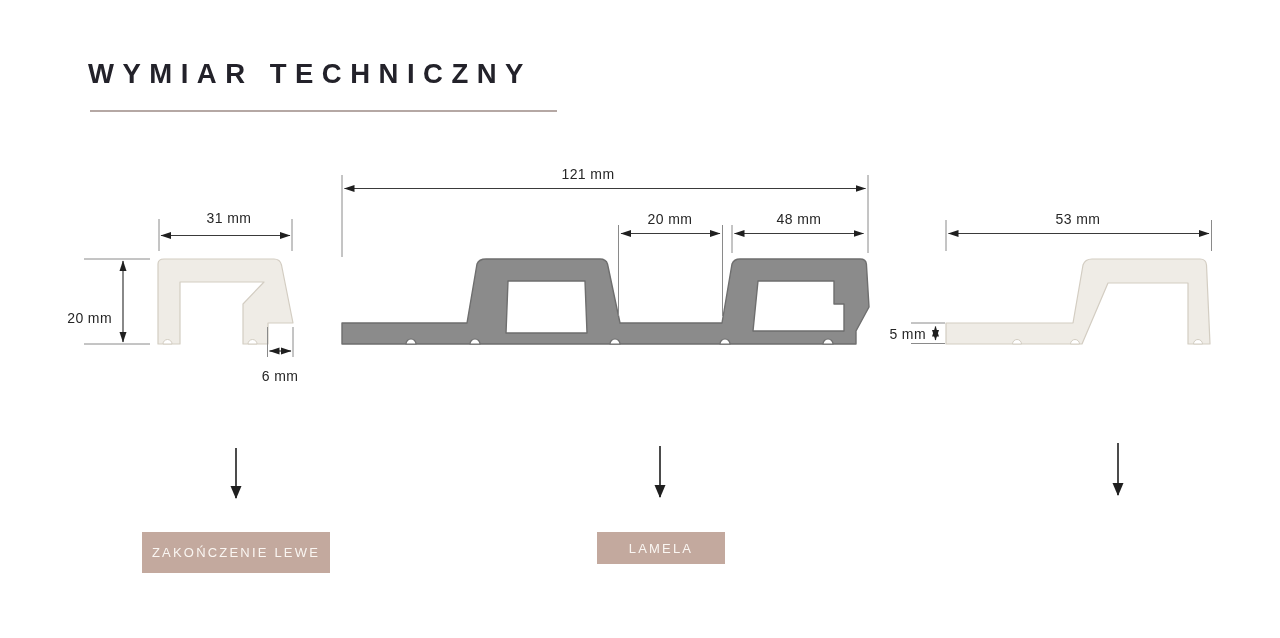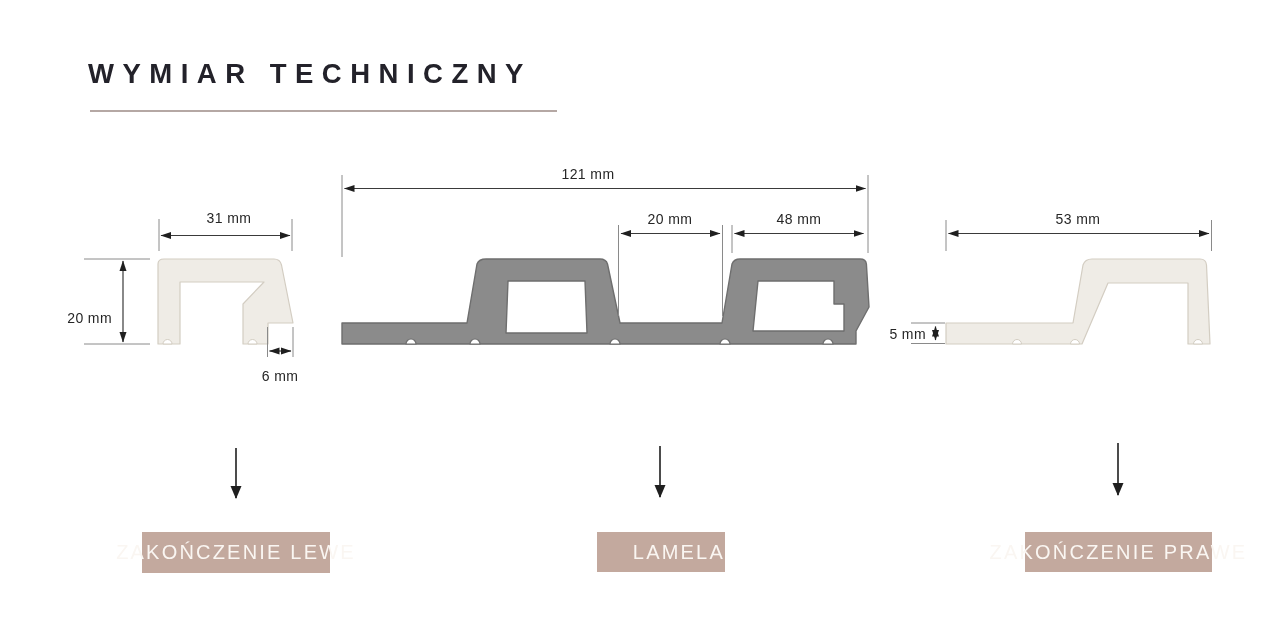--- a/index.html
+++ b/index.html
@@ -16,21 +16,21 @@
   .cavity-dark{fill:#ffffff;stroke:var(--profile_dark_stroke,#6E6E6E);stroke-width:1.4;stroke-linejoin:round;}
   .notch-dark{fill:#ffffff;stroke:var(--profile_dark_stroke,#6E6E6E);stroke-width:1.2;}
   .ext{stroke:var(--ext_line,#8A8A8A);stroke-width:1;}
   .dim{stroke:var(--dim_line,#3A3A3A);stroke-width:1.2;}
   .ptr{stroke:var(--arrow,#1F1F1F);stroke-width:1.6;}
   .dim-label{position:absolute;font-size:14px;color:#262626;letter-spacing:0.4px;white-space:nowrap;}
   .center{text-align:center;}
   .right{text-align:right;}
   .part-box{position:absolute;background:var(--accent_box,#C3A99E);display:flex;
     align-items:center;justify-content:center;}
-  .part-box span{color:var(--box_text,#FAF6F2);font-size:20px;letter-spacing:2.2px;font-weight:500;white-space:nowrap;}
+  .part-box span{color:var(--box_text,#FAF6F2);font-size:13px;letter-spacing:2.2px;font-weight:500;white-space:nowrap;}
 </style>
 </head>
 <body>
 
 <div class="canvas">
 
   <div class="page-title">WYMIAR TECHNICZNY</div>
   <div class="title-underline"></div>
 
   <svg class="diagram-svg" width="1280" height="638" viewBox="0 0 1280 638">
@@ -122,20 +122,17 @@
   <div class="dim-label center" style="left:523px;top:166px;width:130px;">121 mm</div>
   <div class="dim-label center" style="left:605px;top:211px;width:130px;">20 mm</div>
   <div class="dim-label center" style="left:734px;top:211px;width:130px;">48 mm</div>
 
   <div class="dim-label center" style="left:1013px;top:211px;width:130px;">53 mm</div>
   <div class="dim-label right" style="left:870px;top:326px;width:56px;">5 mm</div>
 
   <div class="part-box" style="left:142px;top:532px;width:188px;height:41px;">
     <span>ZAKOŃCZENIE LEWE</span>
   </div>
-  <div class="part-box" style="left:597px;top:532px;width:128px;height:40px;justify-content:flex-end;">
+  <div class="part-box" style="left:597px;top:532px;width:128px;height:32px;">
     <span>LAMELA</span>
-  </div>
-  <div class="part-box" style="left:1025px;top:532px;width:187px;height:40px;">
-    <span>ZAKOŃCZENIE PRAWE</span>
   </div>
 
 </div>
 
 </body></html>

